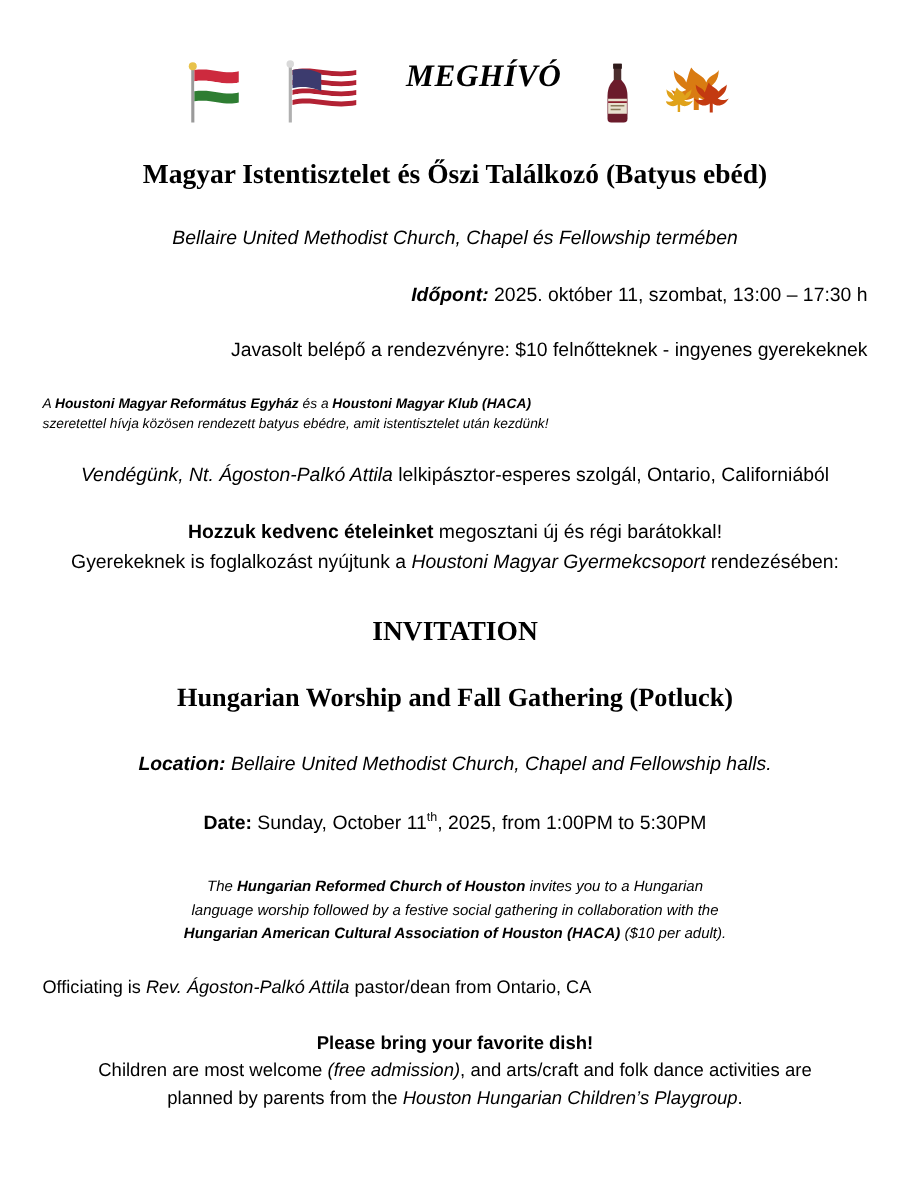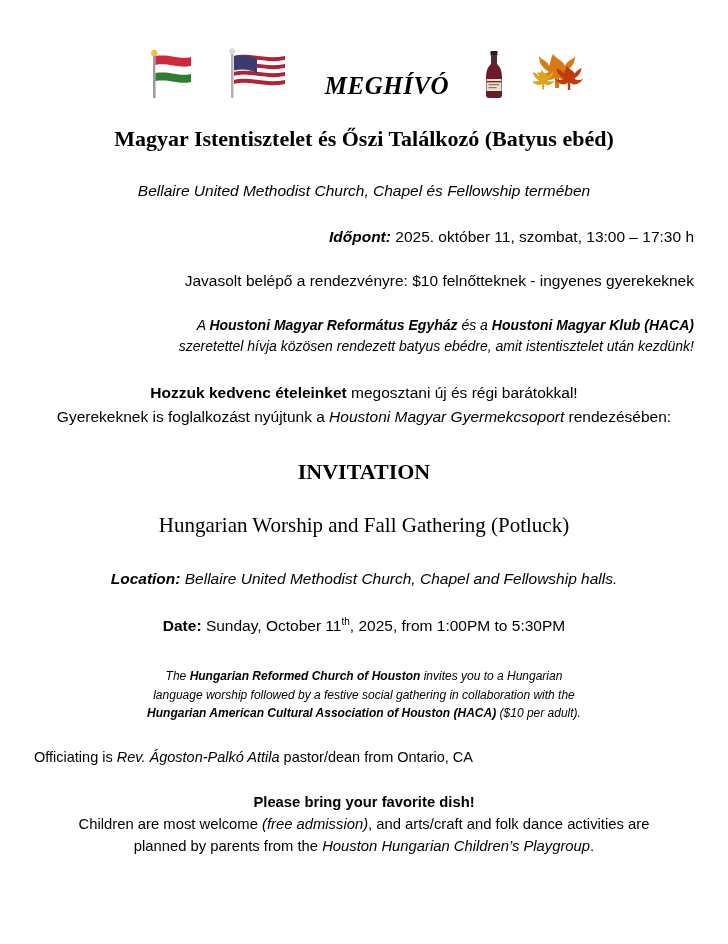--- a/index.html
+++ b/index.html
@@ -17,21 +17,21 @@
   .page {
     width: 728px;
     height: 944px;
     box-sizing: border-box;
     padding: 40px 34px 10px 34px;
     position: relative;
   }
 
   .header-row {
     display: flex;
-    align-items: flex-end;
+    align-items: flex-start;
     justify-content: center;
     gap: 26px;
     margin-top: 8px;
     margin-bottom: 26px;
   }
   .meghivo {
     font-family: "Liberation Serif", serif;
     font-weight: bold;
     font-style: italic;
     font-size: 25px;
@@ -65,22 +65,22 @@
     margin: 0 0 22px 0;
     line-height: 1.45;
   }
 
   .b { font-weight: bold; }
   .i { font-style: italic; }
   .bi { font-weight: bold; font-style: italic; }
 
   .block-hu-invite {
     font-family: "Liberation Sans", sans-serif;
-    font-size: 14px;
-    text-align: right;
+    font-size: 11px;
+    text-align: left;
     line-height: 1.5;
     font-style: italic;
     margin: 0 0 24px 0;
   }
 
   .guest-line {
     font-family: "Liberation Sans", sans-serif;
     font-size: 15.5px;
     text-align: center;
     margin: 0 0 24px 0;
@@ -97,21 +97,21 @@
   .invitation-en {
     font-family: "Liberation Serif", serif;
     font-weight: bold;
     font-size: 22px;
     text-align: center;
     margin: 0 0 28px 0;
   }
 
   .title-en {
     font-family: "Liberation Serif", serif;
-    font-weight: normal;
+    font-weight: bold;
     font-size: 21px;
     text-align: center;
     margin: 0 0 32px 0;
   }
 
   .loc-en {
     font-family: "Liberation Sans", sans-serif;
     font-style: italic;
     font-size: 15.5px;
     text-align: center;
@@ -223,20 +223,23 @@
     <span>2025. október 11, szombat, 13:00 – 17:30 h</span>
   </p>
 
   <p class="line">Javasolt belépő a rendezvényre: $10 felnőtteknek - ingyenes gyerekeknek</p>
 
   <p class="block-hu-invite">
     <span>A </span><span class="b">Houstoni Magyar Református Egyház</span><span> és a </span><span class="b">Houstoni Magyar Klub (HACA)</span><br>
     <span>szeretettel hívja közösen rendezett batyus ebédre, amit istentisztelet után kezdünk!</span>
   </p>
 
+  <p class="guest-line">
+    <span class="i">Vendégünk, Nt. Ágoston-Palkó Attila</span><span> lelkipásztor-esperes szolgál, Ontario, Californiából</span>
+  </p>
 
   <p class="food-block">
     <span class="b">Hozzuk kedvenc ételeinket</span><span> megosztani új és régi barátokkal!</span><br>
     <span>Gyerekeknek is foglalkozást nyújtunk a </span><span class="i">Houstoni Magyar Gyermekcsoport</span><span> rendezésében:</span><br>
   </p>
 
   <h2 class="invitation-en">INVITATION</h2>
 
   <h2 class="title-en">Hungarian Worship and Fall Gathering (Potluck)</h2>
 

